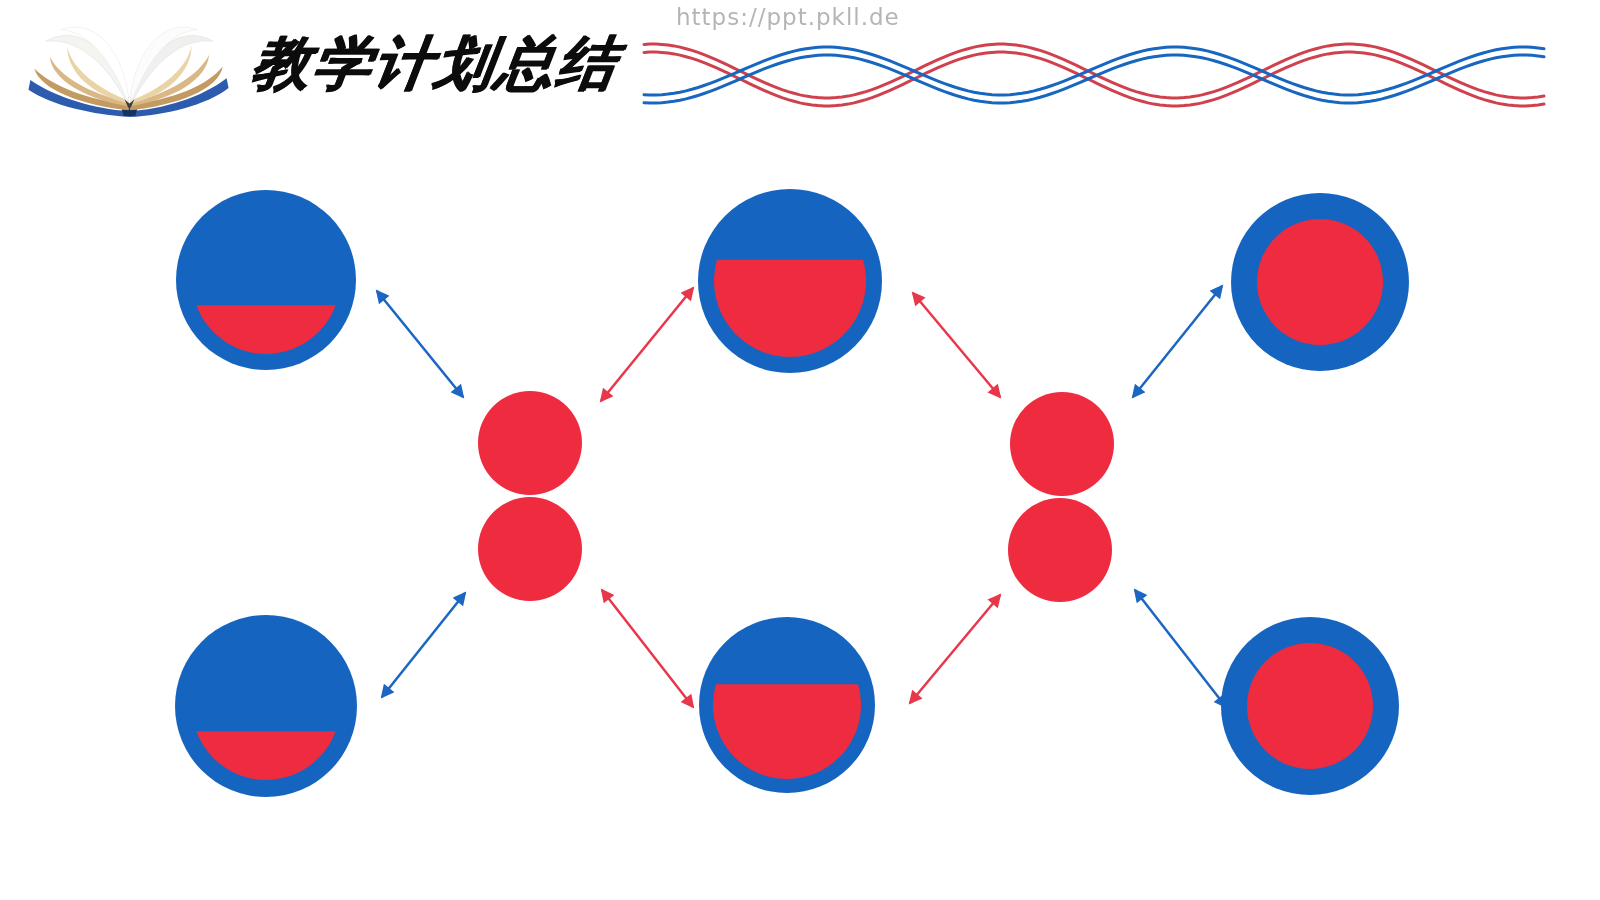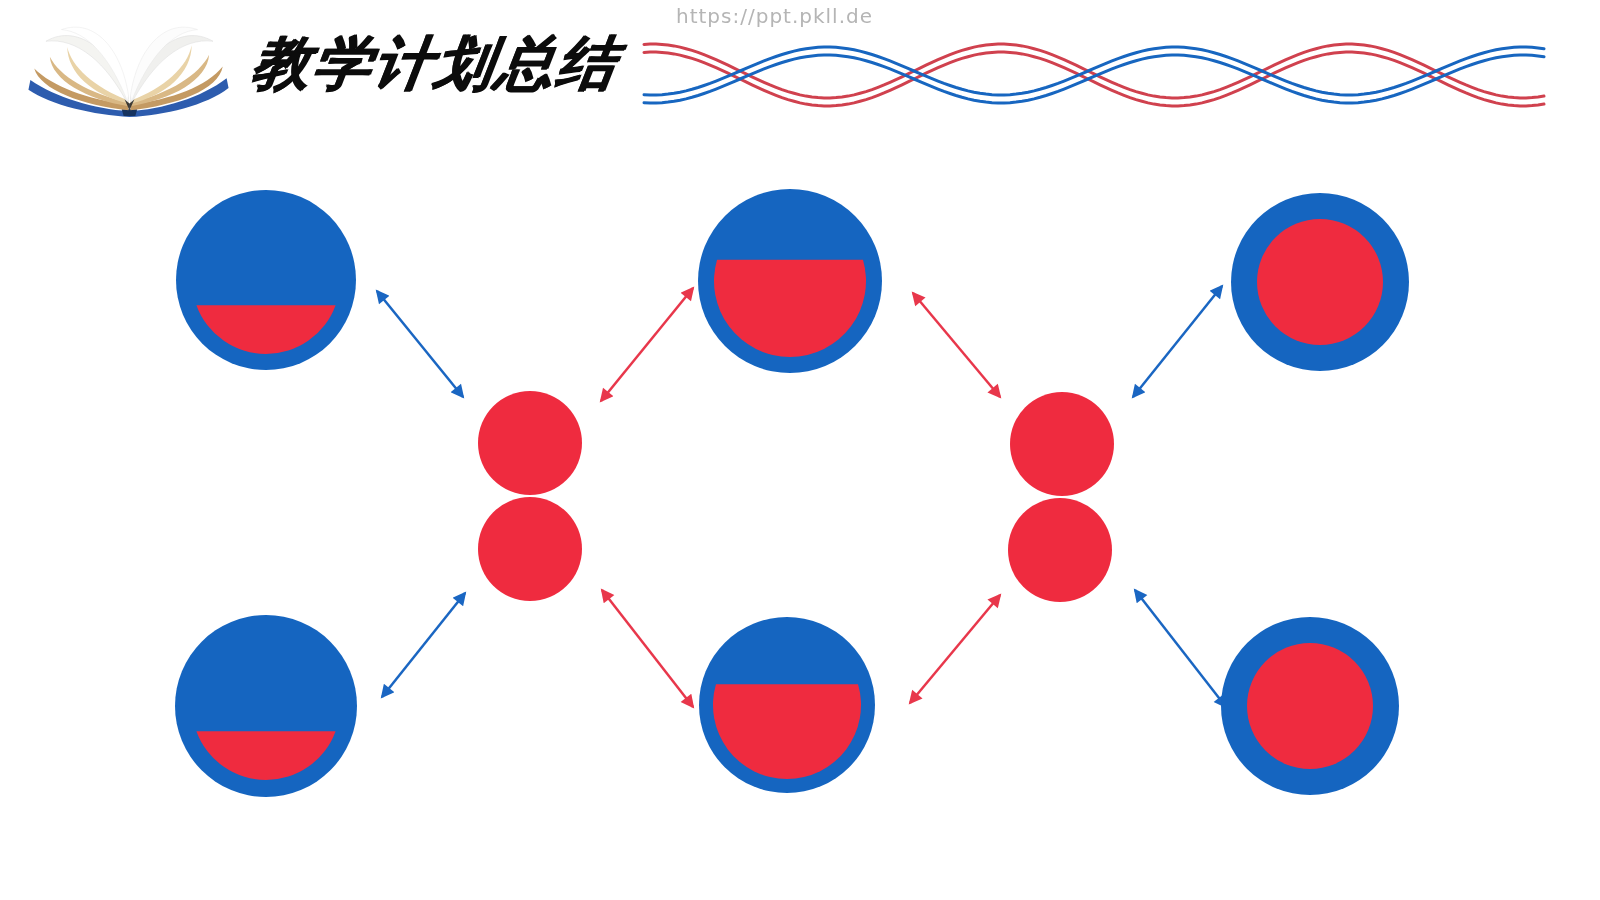--- a/index.html
+++ b/index.html
@@ -12,21 +12,21 @@
   .title{
     position:absolute;left:252px;top:30px;
     font-size:58px;font-weight:900;font-style:italic;
     letter-spacing:3px;line-height:1.15;color:#0c0c0c;
     transform:skewX(-8deg);
     text-shadow:1.5px 0 0 currentColor,0 1px 0 currentColor;
     white-space:nowrap;
   }
   .watermark{
     position:absolute;left:676px;top:4px;
-    font-size:20px;letter-spacing:1px;color:#b5b5b5;white-space:nowrap;
+    font-size:23px;letter-spacing:1px;color:#b5b5b5;white-space:nowrap;
   }
   #diagram-svg{position:absolute;left:0;top:0;width:1600px;height:900px;}
 </style>
 </head>
 <body>
 
 <div class="slide">
 
   <div class="header">
 

